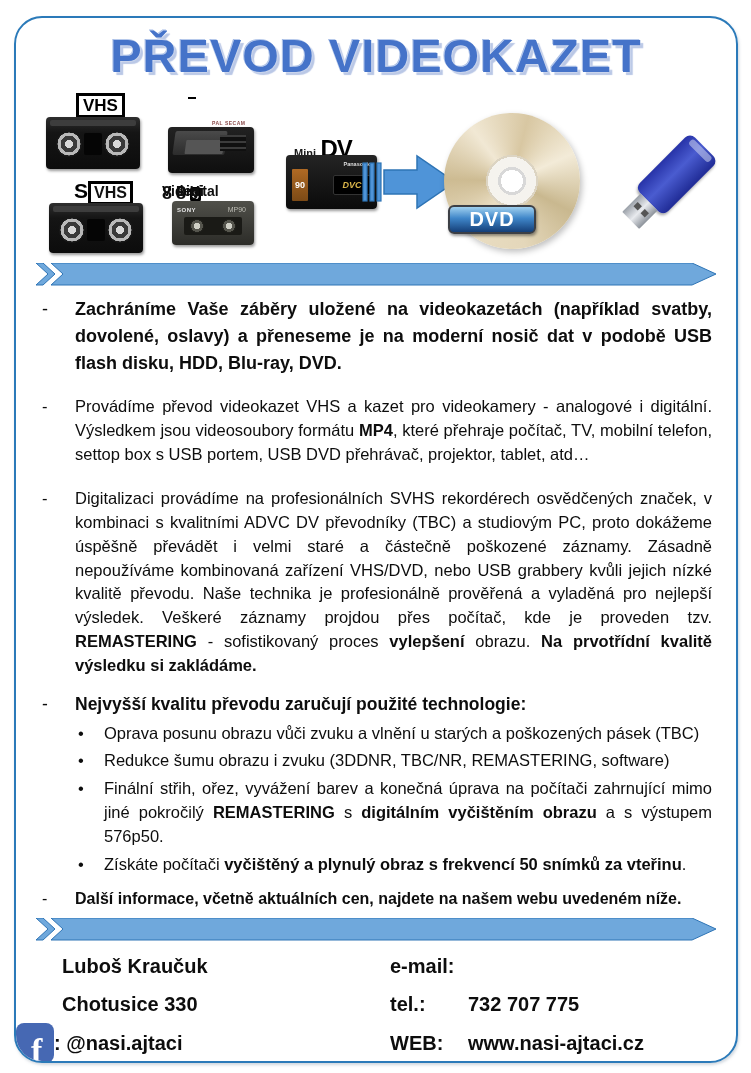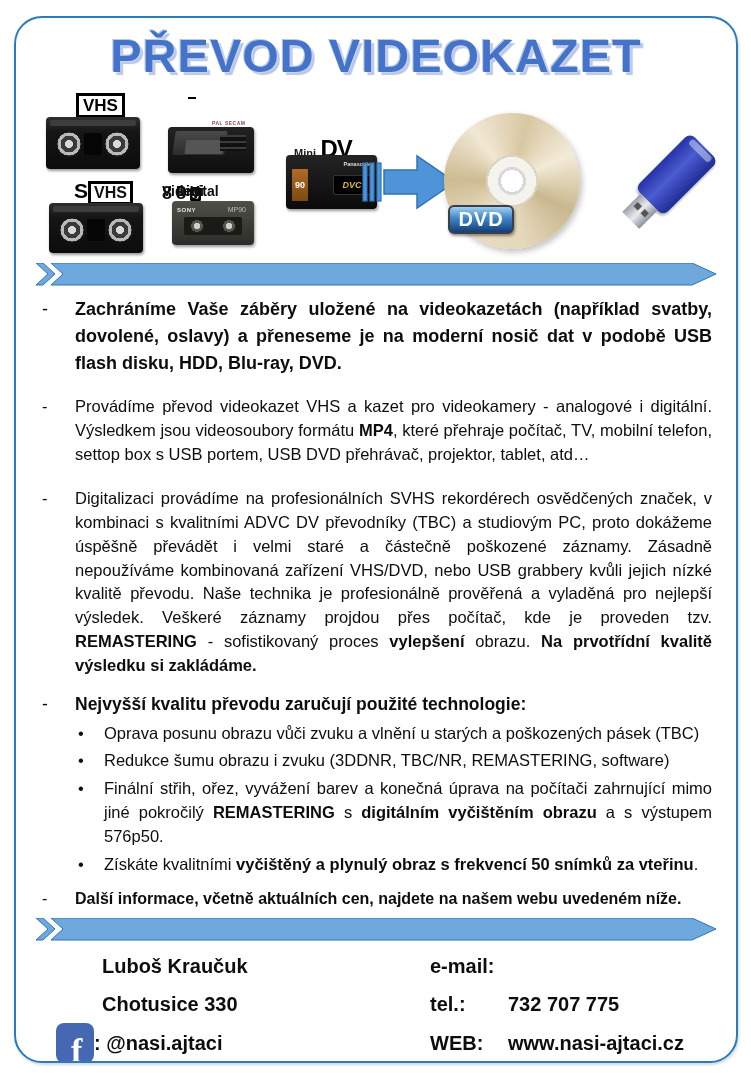--- a/index.html
+++ b/index.html
@@ -79,21 +79,21 @@
   .minidv-cas .tinytext { left:6px; top:4px; font-size:5px; color:#999; }
   .arrow-svg { left:346px; top:66px; }
   .disc {
     left:428px; top:26px; width:136px; height:136px; border-radius:50%;
     background:
       radial-gradient(circle at 50% 50%, #ffffff 0 11px, #d8d8d8 11px 14px, #f5f3ee 14px 24px, #dcd4c2 24px 26px, rgba(0,0,0,0) 26px),
       conic-gradient(from 220deg, #e9ddc2, #cdbb92, #f1e8d4, #d8c7a2, #f3ebd8, #c9b88f, #e4d7ba, #e9ddc2);
     box-shadow:2px 3px 6px rgba(0,0,0,.25);
   }
   .dvd-badge {
-    left:432px; top:118px; width:66px; height:29px; border-radius:6px;
+    left:432px; top:118px; width:88px; height:29px; border-radius:6px;
     background:linear-gradient(180deg,#9fd0ef 0%,#3f86c9 45%,#153f78 100%);
     border:2px solid #3c3f45; color:#fff; font-weight:700; font-size:20px;
     text-align:center; line-height:25px; letter-spacing:1px;
     box-shadow:1px 2px 3px rgba(0,0,0,.4);
   }
   .usb-wrap { left:596px; top:46px; width:110px; height:110px; }
   .usb-rot { left:34px; top:-2px; width:40px; height:108px; transform:rotate(45deg); transform-origin:50% 50%; }
   .usb-body { left:0; top:0; width:40px; height:78px; border-radius:7px;
     background:linear-gradient(90deg,#2733a8,#4a5cd0 45%,#202c96);
     box-shadow:1px 2px 3px rgba(0,0,0,.35); }
@@ -115,21 +115,21 @@
   .p-lead { margin-top:10px; font-size:18px; line-height:1.5; }
   .p-lead .ptext, .p-bold .ptext { font-weight:700; }
   .p2 { margin-top:18px; }
   .p3 { margin-top:20px; }
   .p4h { margin-top:14px; font-size:17.5px; }
   .sub { margin-top:4px; margin-left:36px; }
   .sub .marker { width:26px; }
   .p5 { margin-top:10px; font-size:16px; }
   .banner2 { margin-top:8px; }
   
-  .contacts { margin-top:6px; padding-right:16px;padding-left:40px; }
+  .contacts { margin-top:6px; padding-right:16px; }
   .c-row { display:grid; grid-template-columns:46px 328px 78px auto; align-items:center;
     height:38px; font-size:20px; font-weight:700; color:#0d0d0d; }
   .fb-icon { width:38px; height:40px; margin-left:0px; border-radius:8px; background:#4668b3;
     color:#fff; position:relative; overflow:hidden; }
   .fb-icon span { position:absolute; bottom:-7px; left:50%; transform:translateX(-35%);
     font-size:34px; font-weight:700; font-family:"Liberation Serif", serif; }
   .c-left { grid-column:2; }
   .c-left.with-icon { display:flex; align-items:center; grid-column:1 / span 2; }
   .c-label { grid-column:3; }
   .c-value { grid-column:4; }
@@ -246,21 +246,21 @@
       <div class="para sub">
         <span class="marker">•</span>
         <div class="ptext"><span>Redukce šumu obrazu i zvuku (3DDNR, TBC/NR, REMASTERING, software)</span></div>
       </div>
       <div class="para sub">
         <span class="marker">•</span>
         <div class="ptext"><span>Finální střih, ořez, vyvážení barev a konečná úprava na počítači zahrnující mimo jiné pokročilý </span><b>REMASTERING</b><span> s </span><b>digitálním vyčištěním obrazu</b><span> a s výstupem 576p50.</span></div>
       </div>
       <div class="para sub">
         <span class="marker">•</span>
-        <div class="ptext"><span>Získáte kvalitními </span><b>vyčištěný a plynulý obraz s frekvencí 50 snímků za vteřinu</b><span>.</span></div>
+        <div class="ptext"><span>Získáte počítači </span><b>vyčištěný a plynulý obraz s frekvencí 50 snímků za vteřinu</b><span>.</span></div>
       </div>
 
       <div class="para p5">
         <span class="marker">-</span>
         <div class="ptext"><b>Další informace, včetně aktuálních cen, najdete na našem webu uvedeném níže.</b></div>
       </div>
     </div>
 
     <svg class="banner banner2" width="682" height="23" viewBox="0 0 682 23">
       <polygon points="0,0 7,0 19,11 7,22 0,22 12,11" fill="#6fa8dc" stroke="#2e74b5" stroke-width="1"></polygon>

